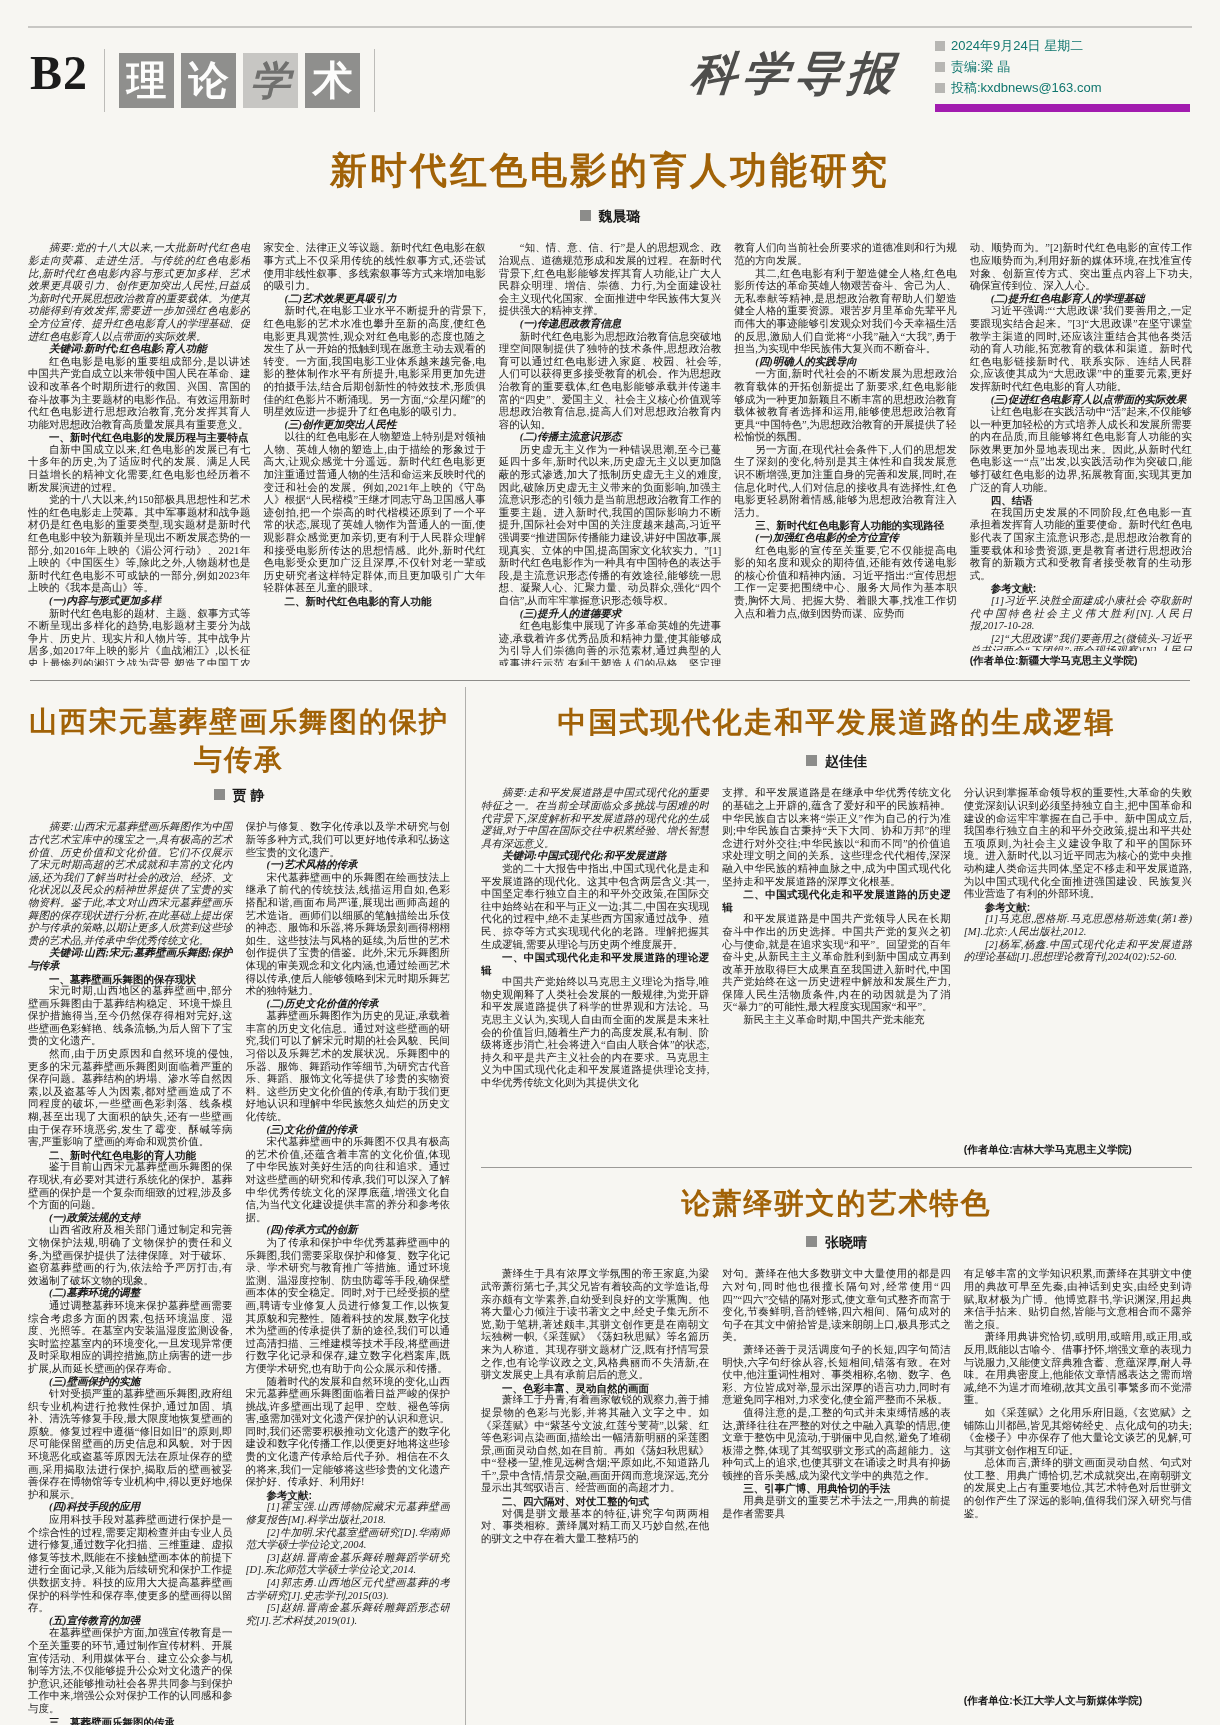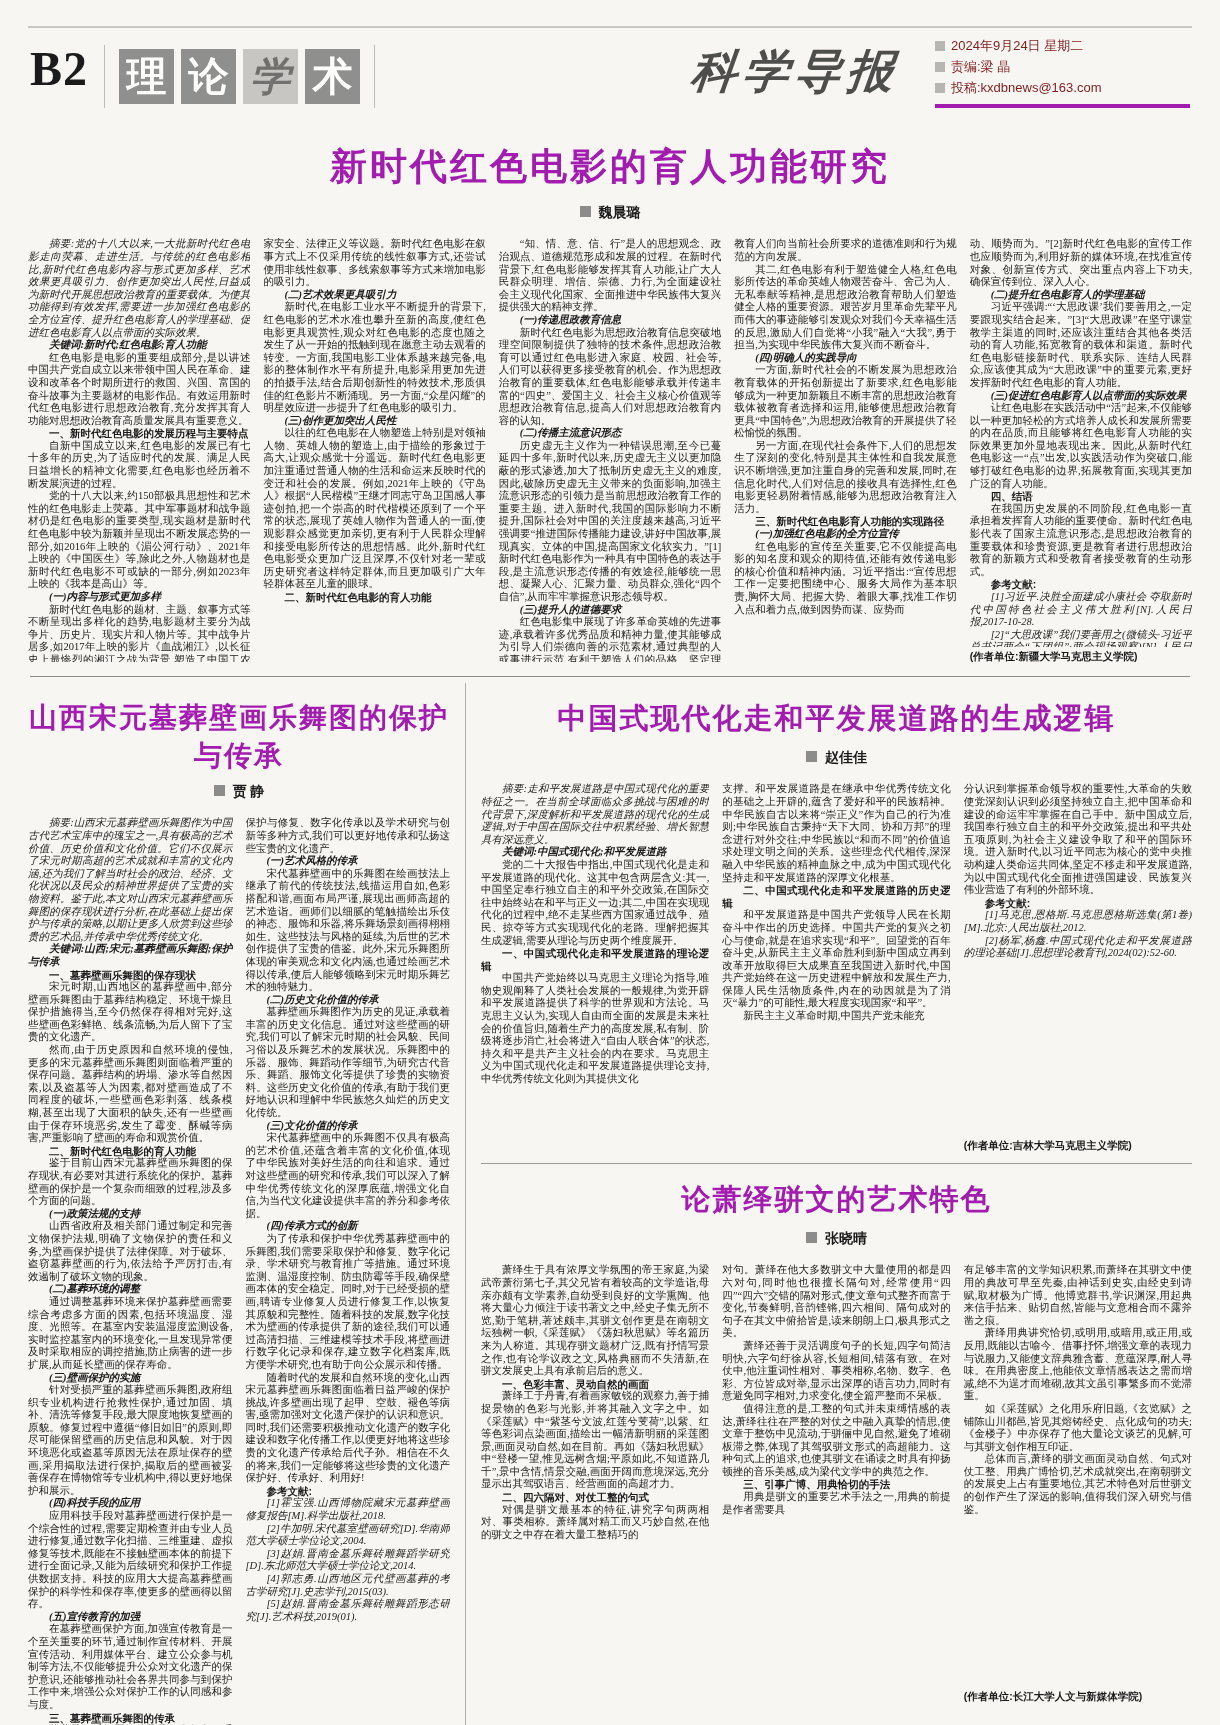--- a/index.html
+++ b/index.html
@@ -14,28 +14,28 @@
   header { display:flex; justify-content:space-between; align-items:flex-end; padding:8px 2px 10px 2px; }
   .h-left { display:flex; align-items:flex-start; }
   .pageno { font-family:"Liberation Serif",serif; font-weight:bold; font-size:48px; line-height:1; letter-spacing:1px; }
   .section-boxes { display:flex; gap:7px; margin-left:16px; padding:4px 14px; border-left:1px solid #bdbcb9; border-right:1px solid #bdbcb9; }
   .sbox { width:55px; height:55px; background:#8f8f8d; color:#fdfdfc; text-align:center;
           font-family:"Liberation Sans",sans-serif; font-weight:bold; font-size:40px; line-height:55px; }
   .sbox.alt { background:#c7c6c3; color:#70706e; font-family:"Liberation Serif",serif; font-style:italic; transform:none; }
   .h-right { display:flex; align-items:center; gap:36px; }
   .masthead { font-family:"Liberation Serif",serif; font-weight:bold; font-style:italic; font-size:46px;
               color:#4e4e4c; letter-spacing:6px; transform:skewX(-6deg); }
-  .pubinfo { font-family:"Liberation Sans",sans-serif; font-size:13px; line-height:1.6; color:#7f1d1d;
-             border-bottom:4px solid #a21caf; padding-bottom:6px; min-width:255px; }
+  .pubinfo { font-family:"Liberation Sans",sans-serif; font-size:13px; line-height:1.6; color:#0f766e;
+             border-bottom:8px solid #a21caf; padding-bottom:6px; min-width:255px; }
   .pubinfo .row { display:flex; align-items:center; }
   .sq { display:inline-block; width:10px; height:10px; background:#b7b6b3; margin-right:6px; flex:none; }
   
-  .a-title { text-align:center; font-family:"Liberation Sans",sans-serif; font-weight:800; color:#a21caf; }
+  .a-title { text-align:center; font-family:"Liberation Sans",sans-serif; font-weight:800; color:#a16207; }
   .main-article .a-title { font-size:37px; letter-spacing:3px; margin:24px 0 12px; }
-  .byline { text-align:center; font-family:Liberation Serif, serif; font-weight:bold; font-size:14px; margin-bottom:16px; }
+  .byline { text-align:center; font-family:Liberation Sans, sans-serif; font-weight:bold; font-size:14px; margin-bottom:16px; }
   .byline .sq { width:11px; height:11px; background:#8c8c8a; margin-right:8px; }
   .cols { display:flex; gap:13px; }
   .col { flex:1; display:flex; flex-direction:column; overflow:hidden; }
   .col-flow { flex:1; overflow:hidden; }
   .cols-main .col { height:424px; }
   .col p { text-align:justify; font-size:10.5px; line-height:1.2; margin:0; }
   .b-p  { text-indent:2em; }
   .b-pc { text-indent:0; }
   .b-h  { font-family:"Liberation Sans",sans-serif; font-weight:bold; font-size:11.3px; text-indent:2em; margin:1px 0; }
   .b-s  { font-weight:bold; font-style:italic; text-indent:2em; }

